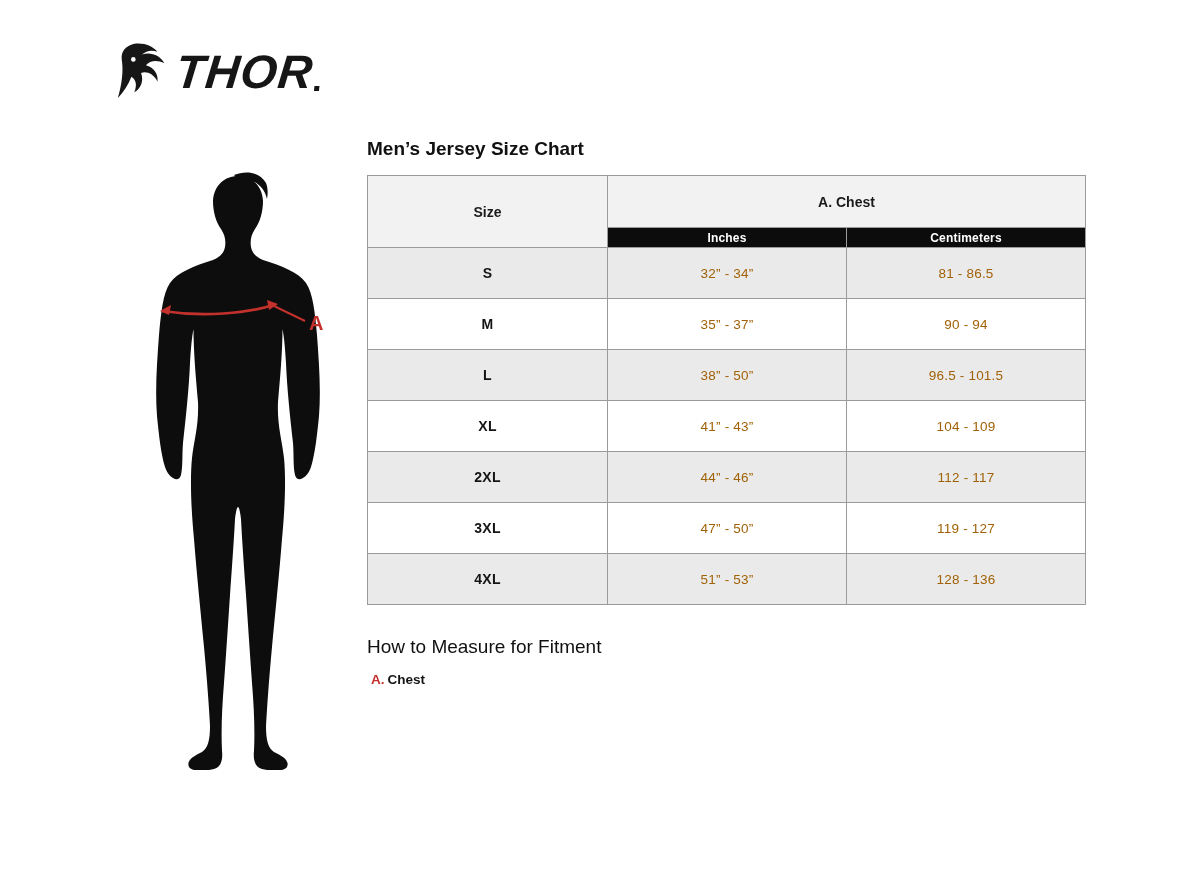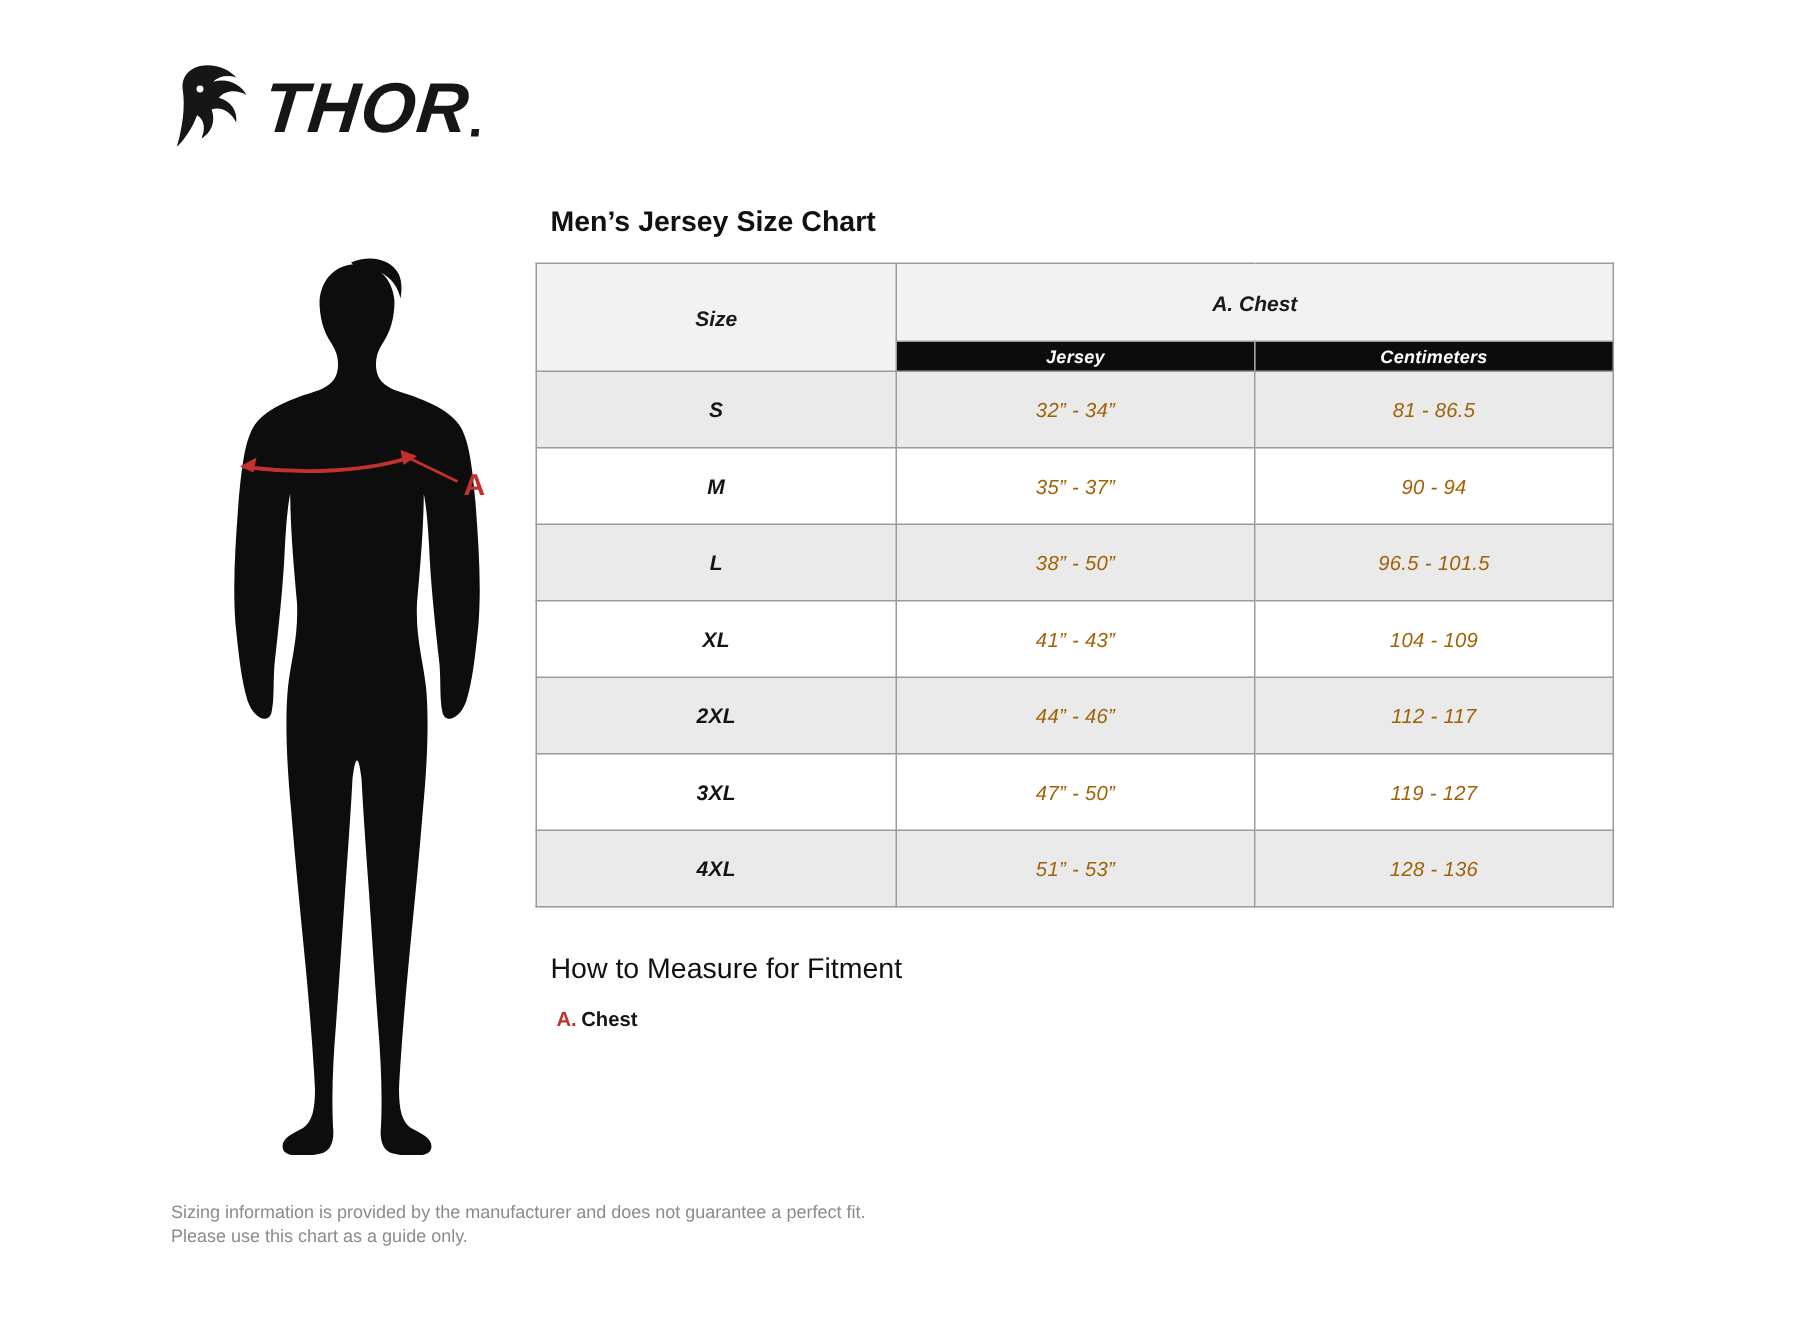--- a/index.html
+++ b/index.html
@@ -58,24 +58,23 @@
   .chart-title {
     position: absolute;
     left: 367px;
     top: 138px;
     font-size: 19px;
     font-weight: bold;
     color: #111111;
   }
   .size-table-wrap {
     position: absolute;
-    left: 357px;
+    left: 367px;
     top: 175px;
     width: 718px;
-    font-style: italic;
   }
   table.size-table {
     border-collapse: collapse;
     table-layout: fixed;
     width: 718px;
   }
   .size-table th, .size-table td {
     border: 1px solid #9b9b9b;
     text-align: center;
     vertical-align: middle;
@@ -224,21 +223,21 @@
         <col class="col-size">
           <col class="col-in">
           <col class="col-cm">
       </colgroup>
       <thead>
         <tr>
           <th class="th-size" rowspan="2">Size</th>
           <th class="th-group" colspan="2">A. Chest</th>
         </tr>
         <tr>
-          <th class="th-sub">Jersey</th>
+          <th class="th-sub">Inches</th>
           <th class="th-sub">Centimeters</th>
         </tr>
       </thead>
       <tbody>
           <tr>
             <td class="size-label">S</td>
             <td>32” - 34”</td>
             <td>81 - 86.5</td>
           </tr>
           <tr>
@@ -277,18 +276,14 @@
 
   <div class="measure-heading">How to Measure for Fitment</div>
 
   <div class="measure-item">
     <div class="item-title">
       <span class="item-key">A.</span><span>Chest</span>
     </div>
   </div>
 
 
-  <div class="footer-text">
-    <div>Sizing information is provided by the manufacturer and does not guarantee a perfect fit.</div>
-    <div>Please use this chart as a guide only.</div>
-  </div>
 
 </div>
 
 </body></html>

